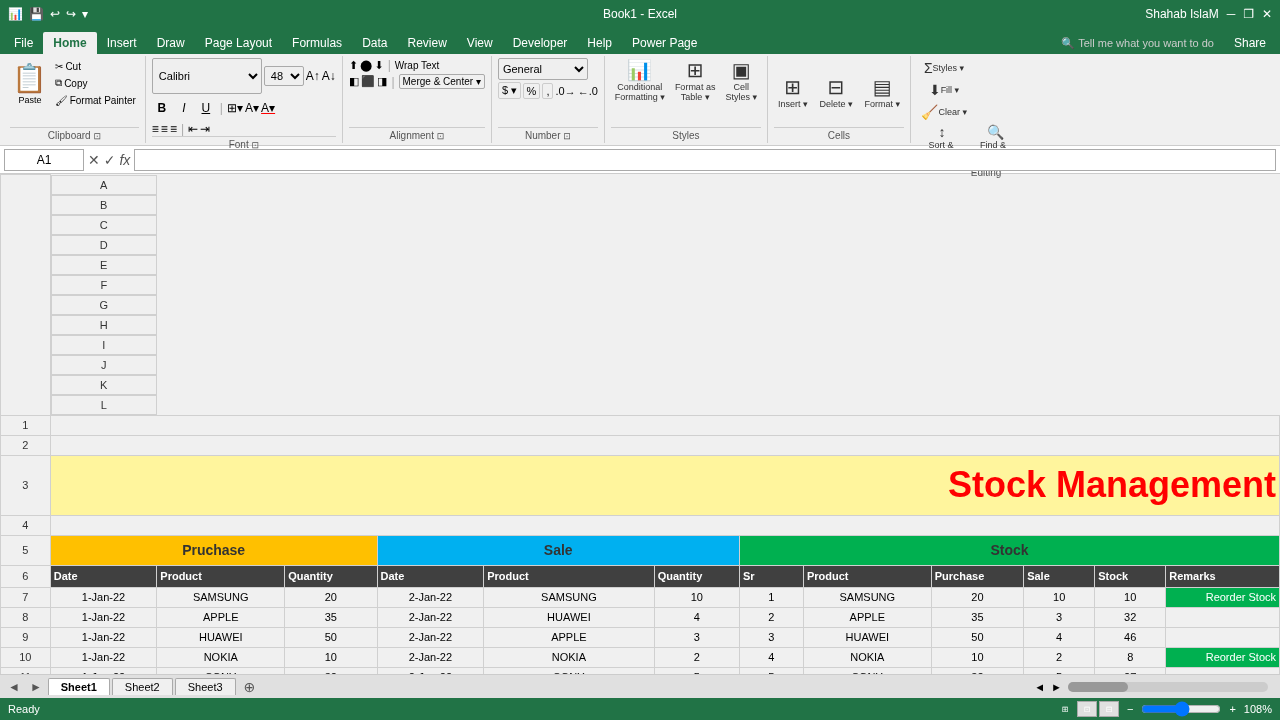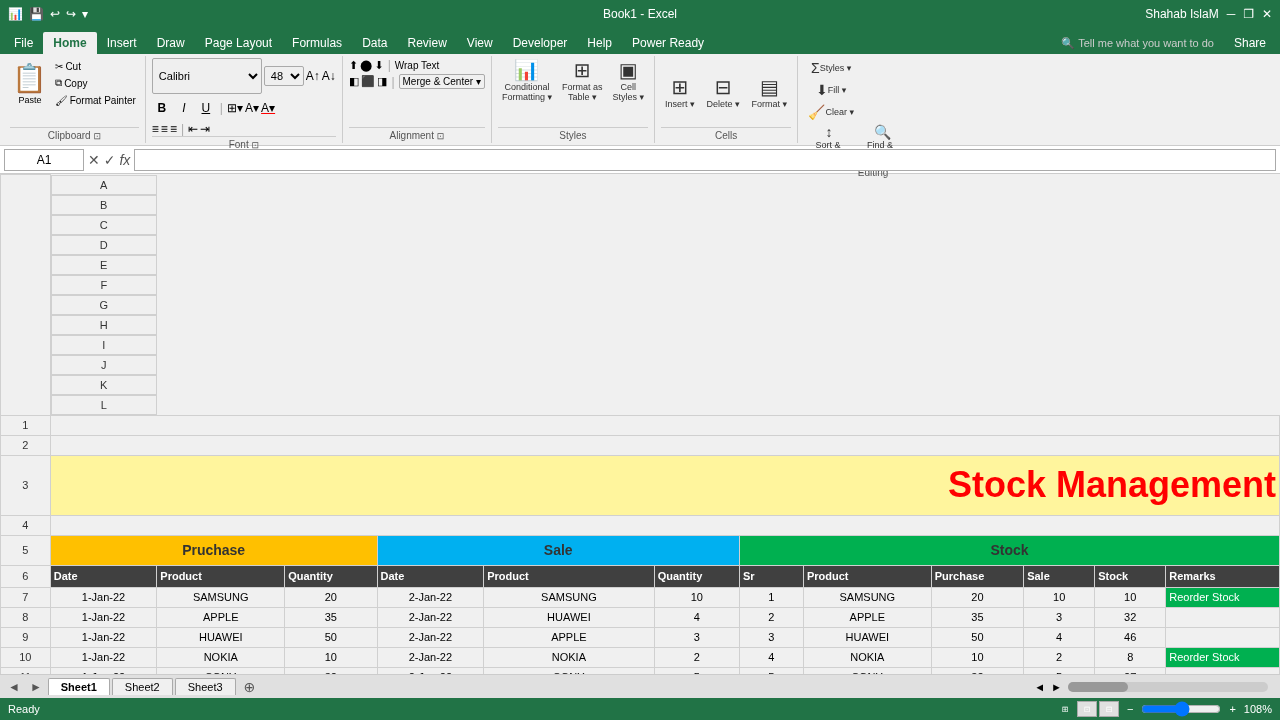--- a/index.html
+++ b/index.html
@@ -189,21 +189,21 @@
       width: 35px;
       font-weight: normal;
     }
 
     
     .cell-center { text-align: center; }
     .header-purchase { background: #FFC000; text-align: center; font-weight: bold; font-size: 13px; color: #333; }
     .header-sale { background: #00B0F0; text-align: center; font-weight: bold; font-size: 13px; color: #333; }
     .header-stock { background: #00B050; text-align: center; font-weight: bold; font-size: 13px; color: #333; }
     .col-header-dark { background: #404040 !important; color: white !important; font-weight: bold; text-align: left; }
-    .reorder { background: #00B050; color: white; text-align: left; font-size: 10px; }
+    .reorder { background: #00B050; color: white; text-align: right; font-size: 10px; }
 
     
     .status-bar {
       background: #217346;
       color: white;
       height: 22px;
       display: flex;
       align-items: center;
       padding: 0 8px;
       font-size: 11px;
@@ -271,21 +271,21 @@
   <div class="ribbon-tab active">Home</div>
   <div class="ribbon-tab">Insert</div>
   <div class="ribbon-tab">Draw</div>
   <div class="ribbon-tab">Page Layout</div>
   <div class="ribbon-tab">Formulas</div>
   <div class="ribbon-tab">Data</div>
   <div class="ribbon-tab">Review</div>
   <div class="ribbon-tab">View</div>
   <div class="ribbon-tab">Developer</div>
   <div class="ribbon-tab">Help</div>
-  <div class="ribbon-tab">Power Ready</div>
+  <div class="ribbon-tab">Power Page</div>
   <div style="flex:1"></div>
   <div class="ribbon-tab" style="color:#ccc; font-size:11px;">🔍 Tell me what you want to do</div>
   <div class="ribbon-tab">Share</div>
 </div>
 
 <div class="ribbon">
 
   <div class="ribbon-group" style="flex-direction: row; align-items: flex-start; min-width: 80px;">
     <div style="display:flex; flex-direction: column; height: 100%;">
       <div class="ribbon-group-content" style="flex:1; flex-direction: column; align-items: flex-start; gap: 1px;">
@@ -351,20 +351,35 @@
         <div style="cursor:pointer; font-size:11px;">◧</div>
         <div style="cursor:pointer; font-size:11px;">⬛</div>
         <div style="cursor:pointer; font-size:11px;">◨</div>
         <span style="margin:0 2px; color:#aaa;">|</span>
         <div style="cursor:pointer; font-size:10px; border: 1px solid #aaa; padding: 1px 3px; border-radius: 2px;">Merge &amp; Center ▾</div>
       </div>
     </div>
     <div class="ribbon-group-label">Alignment <span style="font-size:9px;">⊡</span></div>
   </div>
 
+  <div class="ribbon-group" style="min-width: 100px;">
+    <div class="ribbon-group-content" style="flex-direction: column; align-items: flex-start; gap: 2px; flex: 1;">
+      <select style="width:90px; height:22px; font-size:11px; border: 1px solid #aaa; border-radius:2px;">
+        <option>General</option>
+      </select>
+      <div style="display:flex; gap:2px; align-items:center;">
+        <div style="cursor:pointer; font-size:11px; border:1px solid #ccc; padding:1px 3px; border-radius:2px;">$ ▾</div>
+        <div style="cursor:pointer; font-size:11px; border:1px solid #ccc; padding:1px 3px; border-radius:2px;">%</div>
+        <div style="cursor:pointer; font-size:11px; border:1px solid #ccc; padding:1px 3px; border-radius:2px;">,</div>
+        <div style="cursor:pointer; font-size:11px;">.0→</div>
+        <div style="cursor:pointer; font-size:11px;">←.0</div>
+      </div>
+    </div>
+    <div class="ribbon-group-label">Number <span style="font-size:9px;">⊡</span></div>
+  </div>
 
   <div class="ribbon-group" style="min-width: 160px;">
     <div class="ribbon-group-content" style="flex-direction: column; align-items: flex-start; gap: 4px; flex: 1;">
       <div style="display:flex; gap:2px; align-items: center;">
         <div class="ribbon-btn">
           <div class="btn-icon">📊</div>
           <div class="btn-label">Conditional<br>Formatting ▾</div>
         </div>
         <div class="ribbon-btn">
           <div class="btn-icon">⊞</div>

